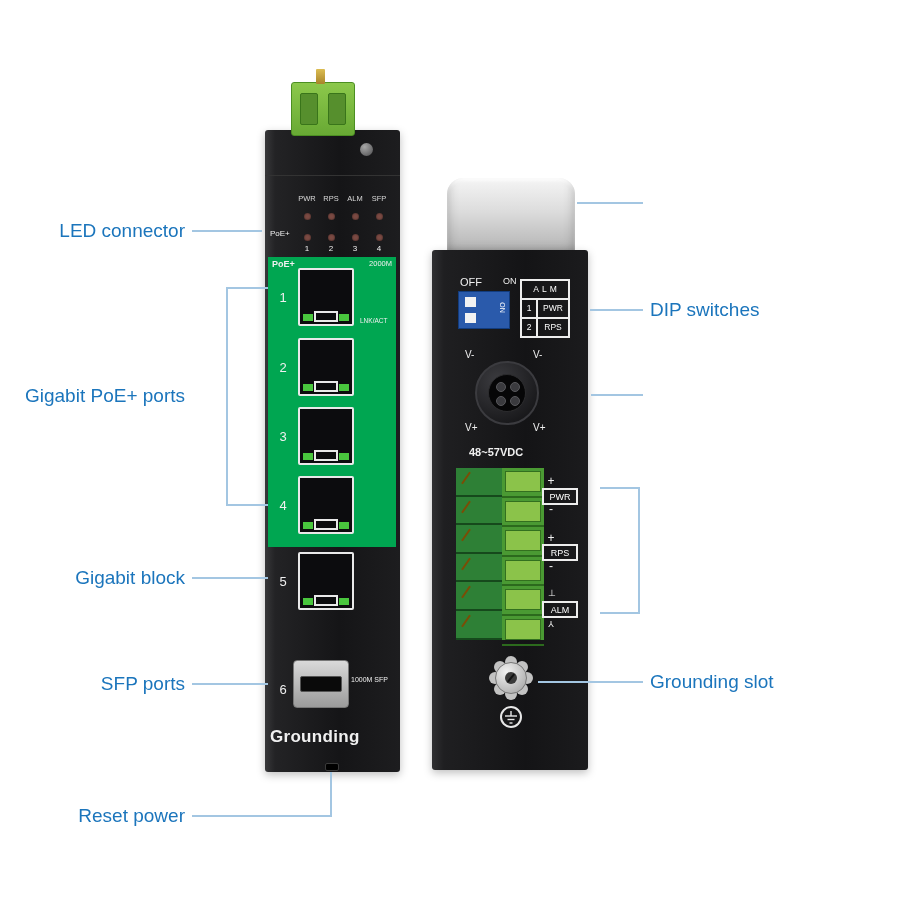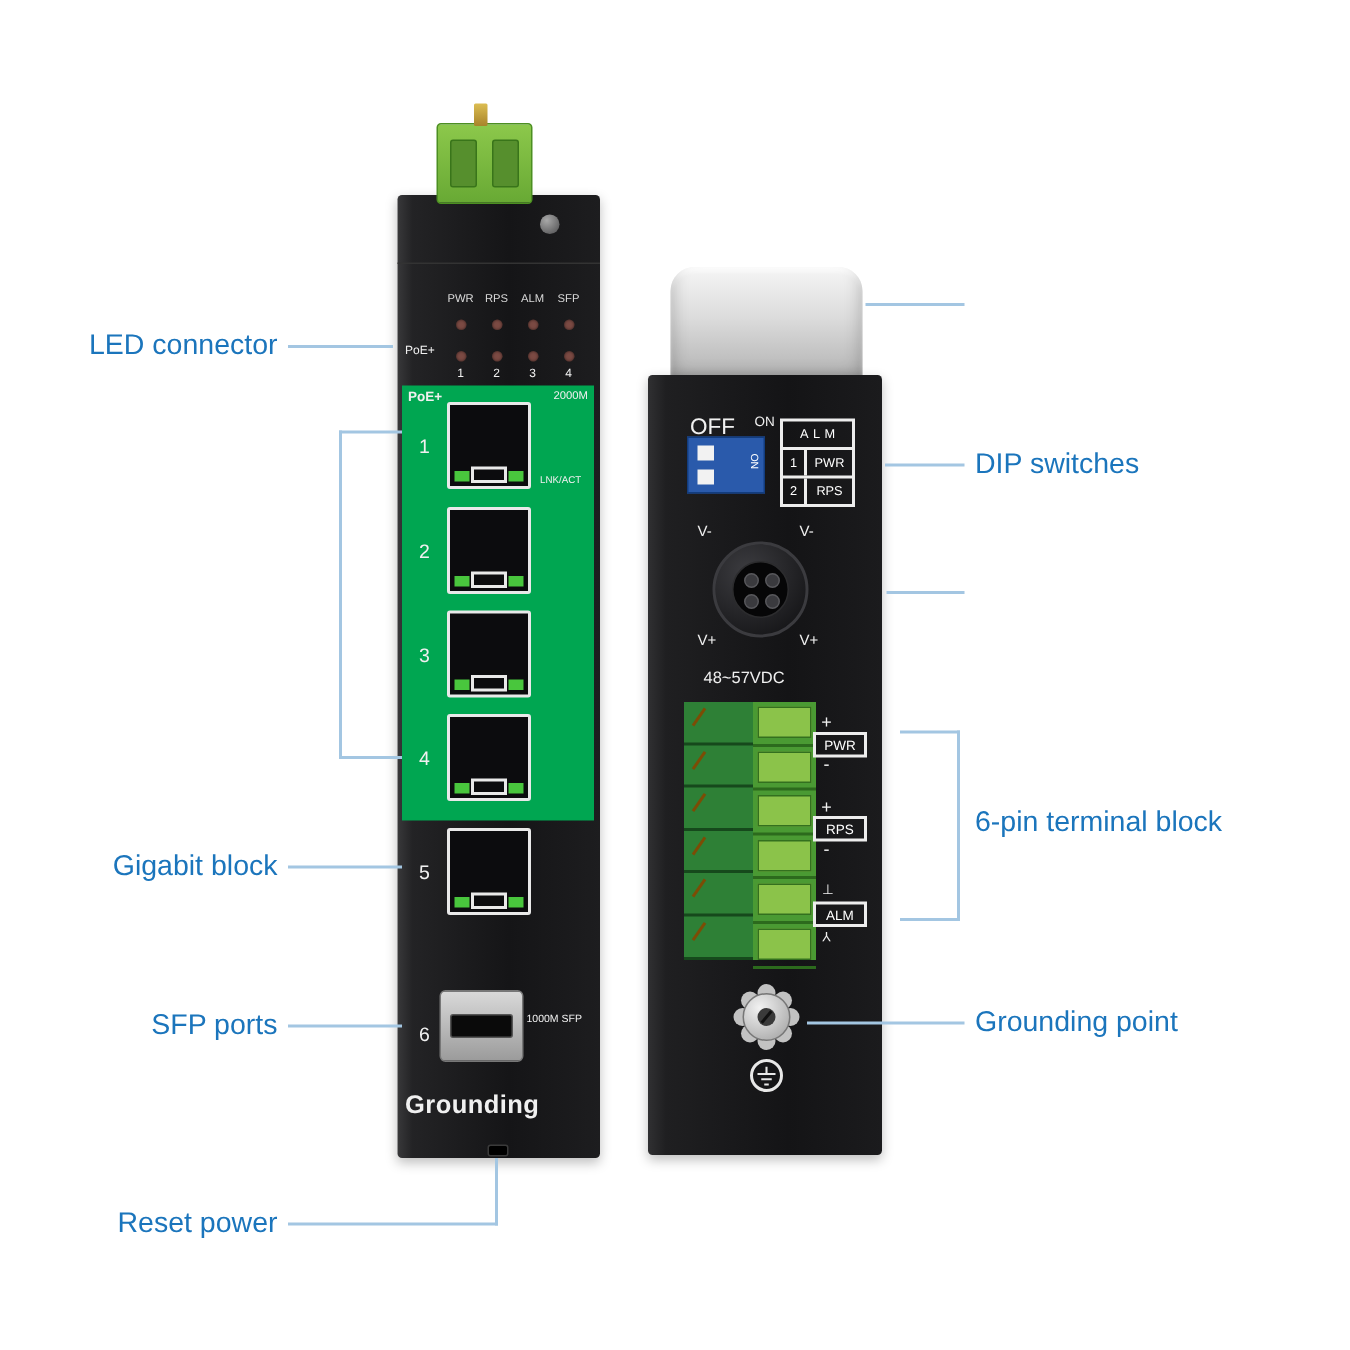--- a/index.html
+++ b/index.html
@@ -56,21 +56,21 @@
   .drow + .drow{border-top:2px solid #EDEDED;}
   .dhead{justify-content:center;letter-spacing:3px;padding-left:3px;}
   .dnum{width:14px;text-align:center;border-right:2px solid #EDEDED;}
   .dlabel{flex:1;text-align:center;}
   .dcircle{position:absolute;left:43px;top:111px;width:64px;height:64px;border-radius:50%;
        background:radial-gradient(circle at 35% 30%,#3c3c40,#0e0e10);border:2px solid #3b3b3f;box-sizing:border-box;}
   .dcinner{position:absolute;left:50%;top:50%;width:38px;height:38px;margin:-19px 0 0 -19px;border-radius:50%;
        background:#060607;border:1px solid #2c2c2e;box-sizing:border-box;}
   .dcpin{position:absolute;width:8px;height:8px;border-radius:50%;background:#3a3a3e;border:1px solid #58585c;}
   .vlab{font-size:10px;}
-  .volt{left:37px;top:196px;font-size:11px;font-weight:normal;}
+  .volt{left:37px;top:196px;font-size:11px;font-weight:bold;}
   .tblock{position:absolute;left:24px;top:218px;width:88px;height:172px;display:flex;}
   .tleft{width:46px;background:#2e8036;}
   .tleft .trow{height:26.6px;border-bottom:2px solid #16491c;}
   .oscrew{width:20px;height:20px;border-radius:50%;margin:3px auto 0;position:relative;
        background:radial-gradient(circle at 35% 30%,#ffd169,#e88f10);}
   .oscrew::after{content:"";position:absolute;left:9px;top:3px;width:2px;height:14px;background:#7c4c05;transform:rotate(35deg);}
   .tright{width:42px;background:#4a9a33;}
   .tright .trow{height:26.6px;border-bottom:2px solid #2c6a1d;box-sizing:border-box;}
   .tcell{margin:3px;height:19px;background:#8bc34a;border:1px solid #33701f;}
   .tlab{font-size:12px;width:14px;text-align:center;}
@@ -171,21 +171,21 @@
     <span class="wtxt" style="left:86px;top:546px;font-size:7px">1000M SFP</span>
 
     <span class="wtxt brand">Grounding</span>
     <i class="resetslot"></i>
   </div>
 
   <div class="din"></div>
 
   <div class="side">
 
-    <span class="wtxt" style="left:28px;top:26px;font-size:15px">OFF</span>
+    <span class="wtxt" style="left:28px;top:26px;font-size:11px">OFF</span>
     <span class="wtxt" style="left:71px;top:26px;font-size:9px">ON</span>
     <div class="dip">
       <i class="dipknob" style="top:5px"></i>
       <i class="dipknob" style="top:21px"></i>
       <span class="dipon">ON</span>
     </div>
     <div class="dtable">
       <div class="drow dhead">ALM</div>
       <div class="drow">
         <span class="dnum">1</span>
@@ -284,21 +284,21 @@
   <i class="cl" style="left:590px;top:309px;width:53px;height:2px"></i>
   <i class="cl" style="left:591px;top:394px;width:52px;height:2px"></i>
 
   <i class="cl" style="left:600px;top:487px;width:40px;height:2px"></i>
   <i class="cl" style="left:638px;top:487px;width:2px;height:127px"></i>
   <i class="cl" style="left:600px;top:612px;width:40px;height:2px"></i>
 
   <i class="cl" style="left:538px;top:681px;width:105px;height:2px"></i>
 
   <div class="lbl ra" style="right:715px;top:220px">LED connector</div>
+  <div class="lbl ra" style="right:715px;top:385px">Gigabit PoE+ ports</div>
   <div class="lbl ra" style="right:715px;top:567px">Gigabit block</div>
   <div class="lbl ra" style="right:715px;top:673px">SFP ports</div>
   <div class="lbl ra" style="right:715px;top:805px">Reset power</div>
 
   <div class="lbl" style="left:650px;top:299px">DIP switches</div>
-  <div class="lbl" style="left:650px;top:538px">6-pin terminal block</div>
-  <div class="lbl" style="left:650px;top:671px">Grounding point</div>
+  <div class="lbl" style="left:650px;top:671px">Grounding slot</div>
 
 </div>
 
 </body></html>

